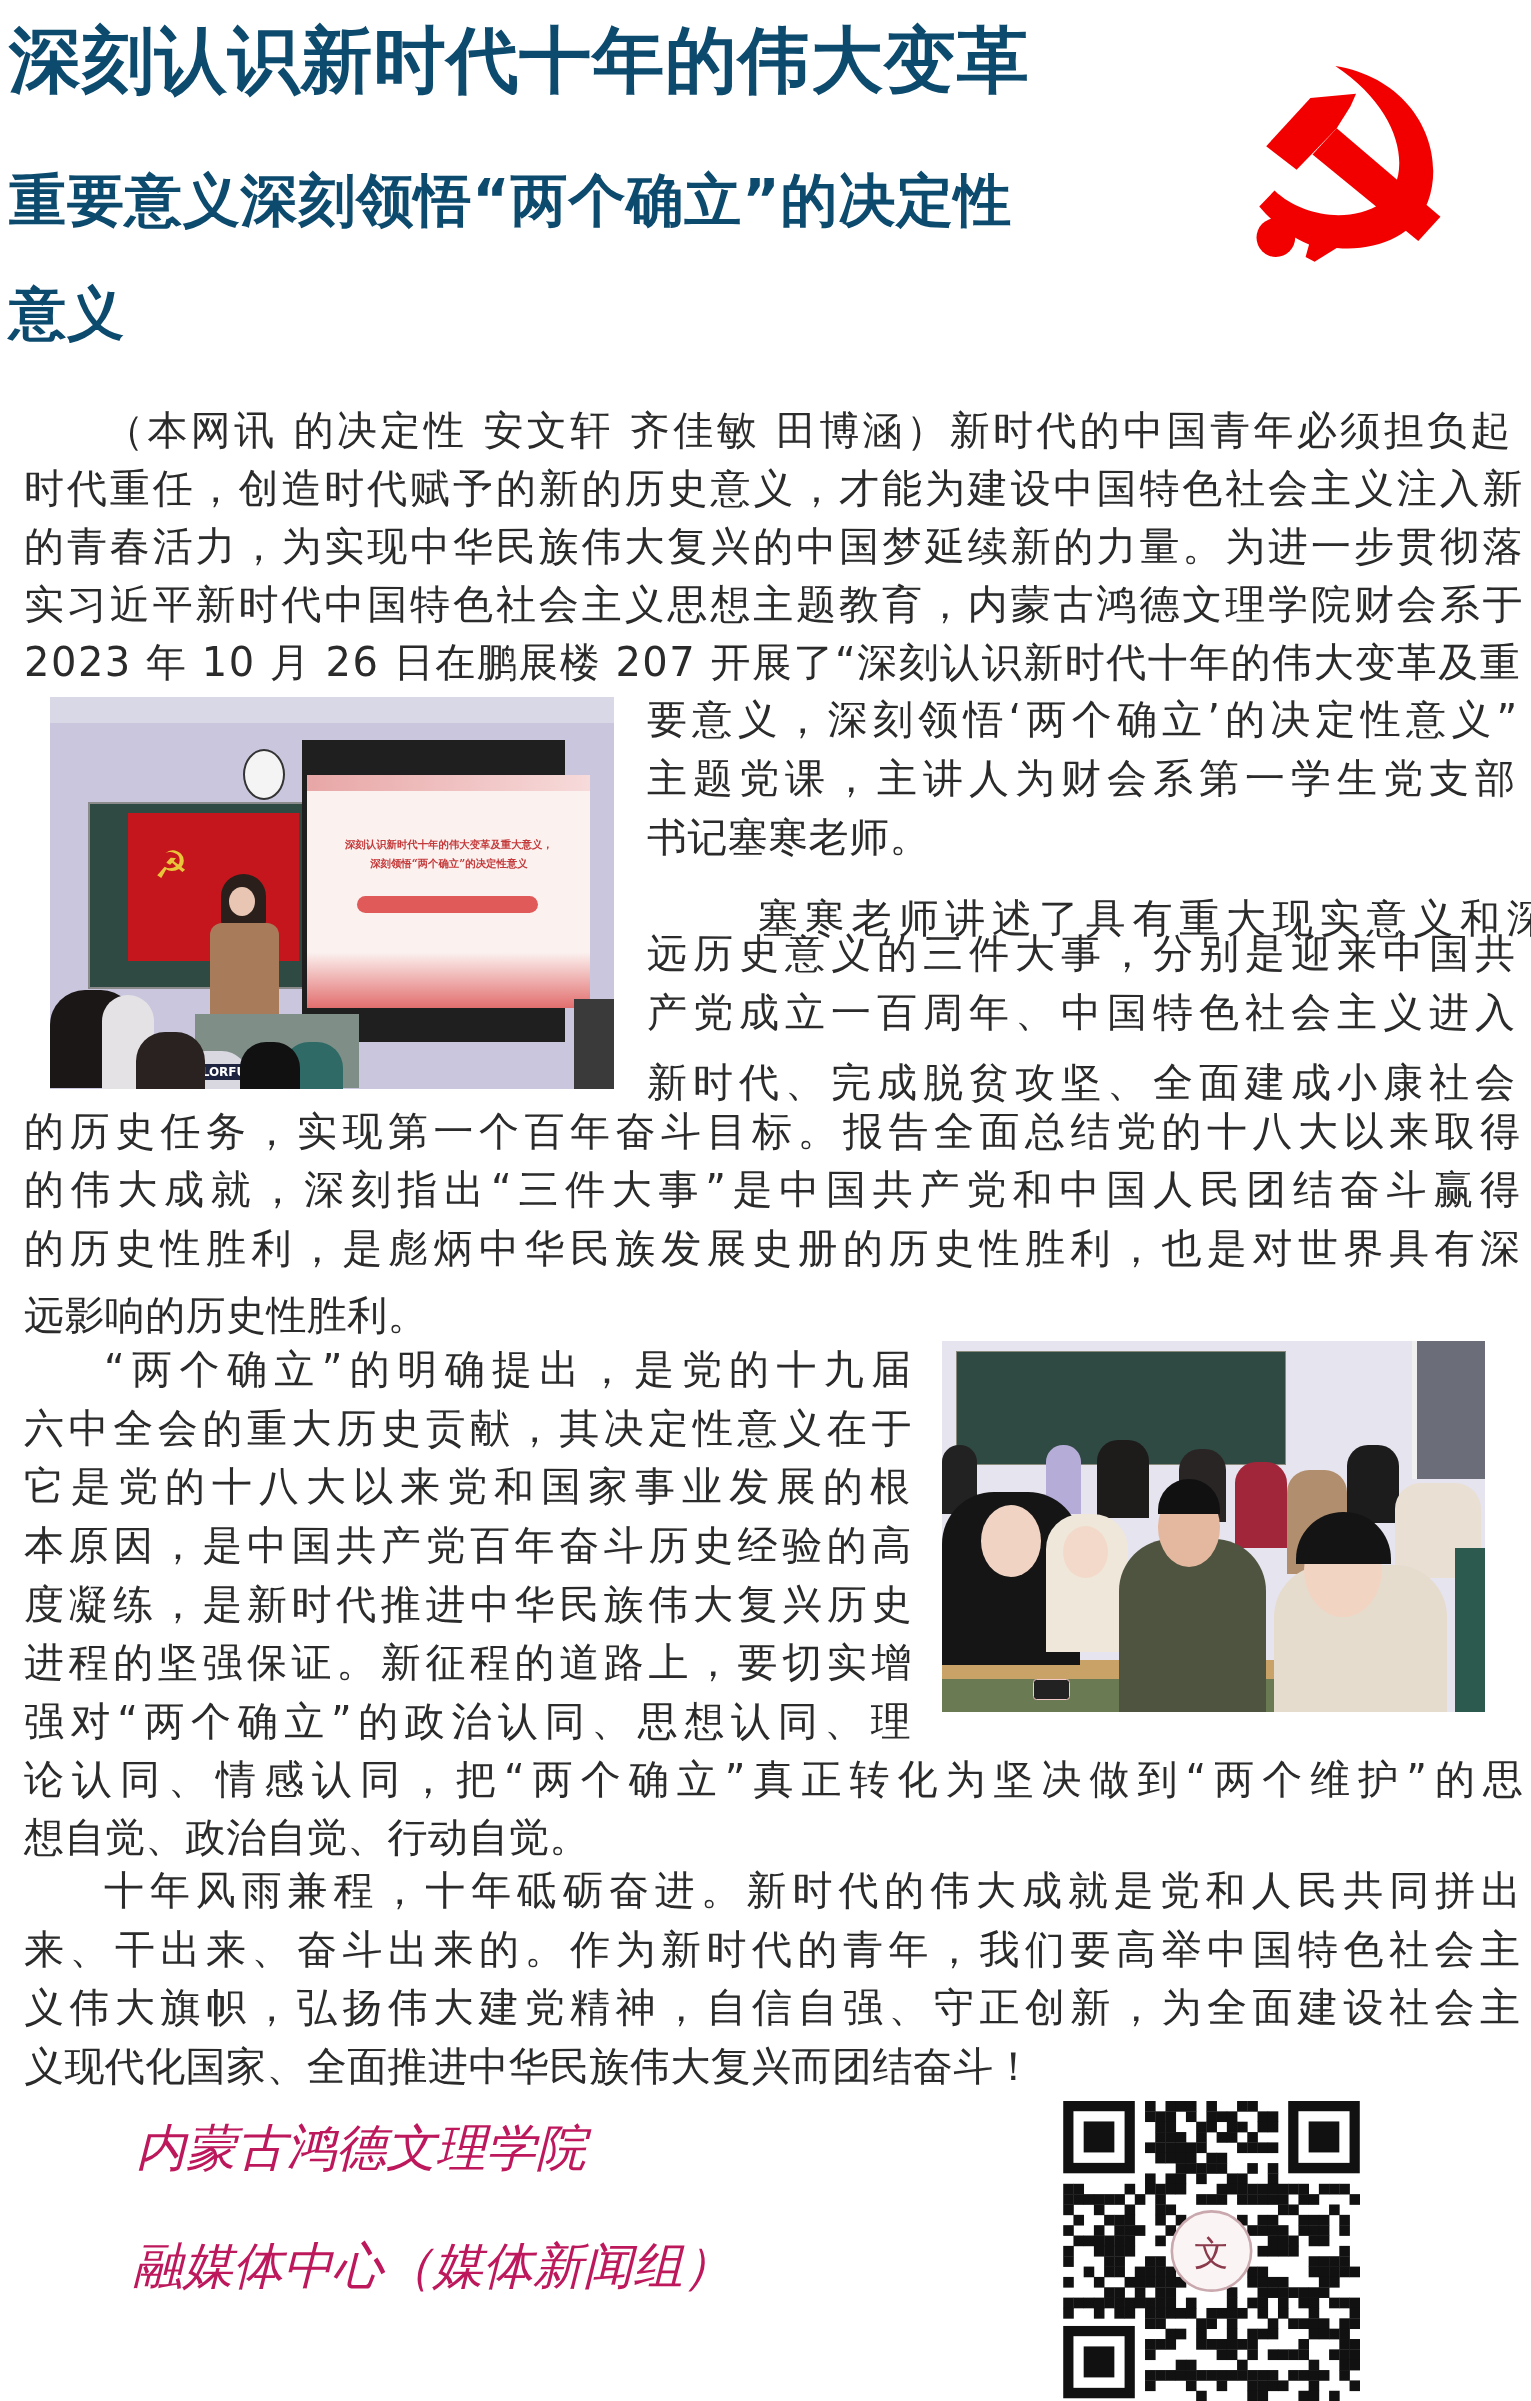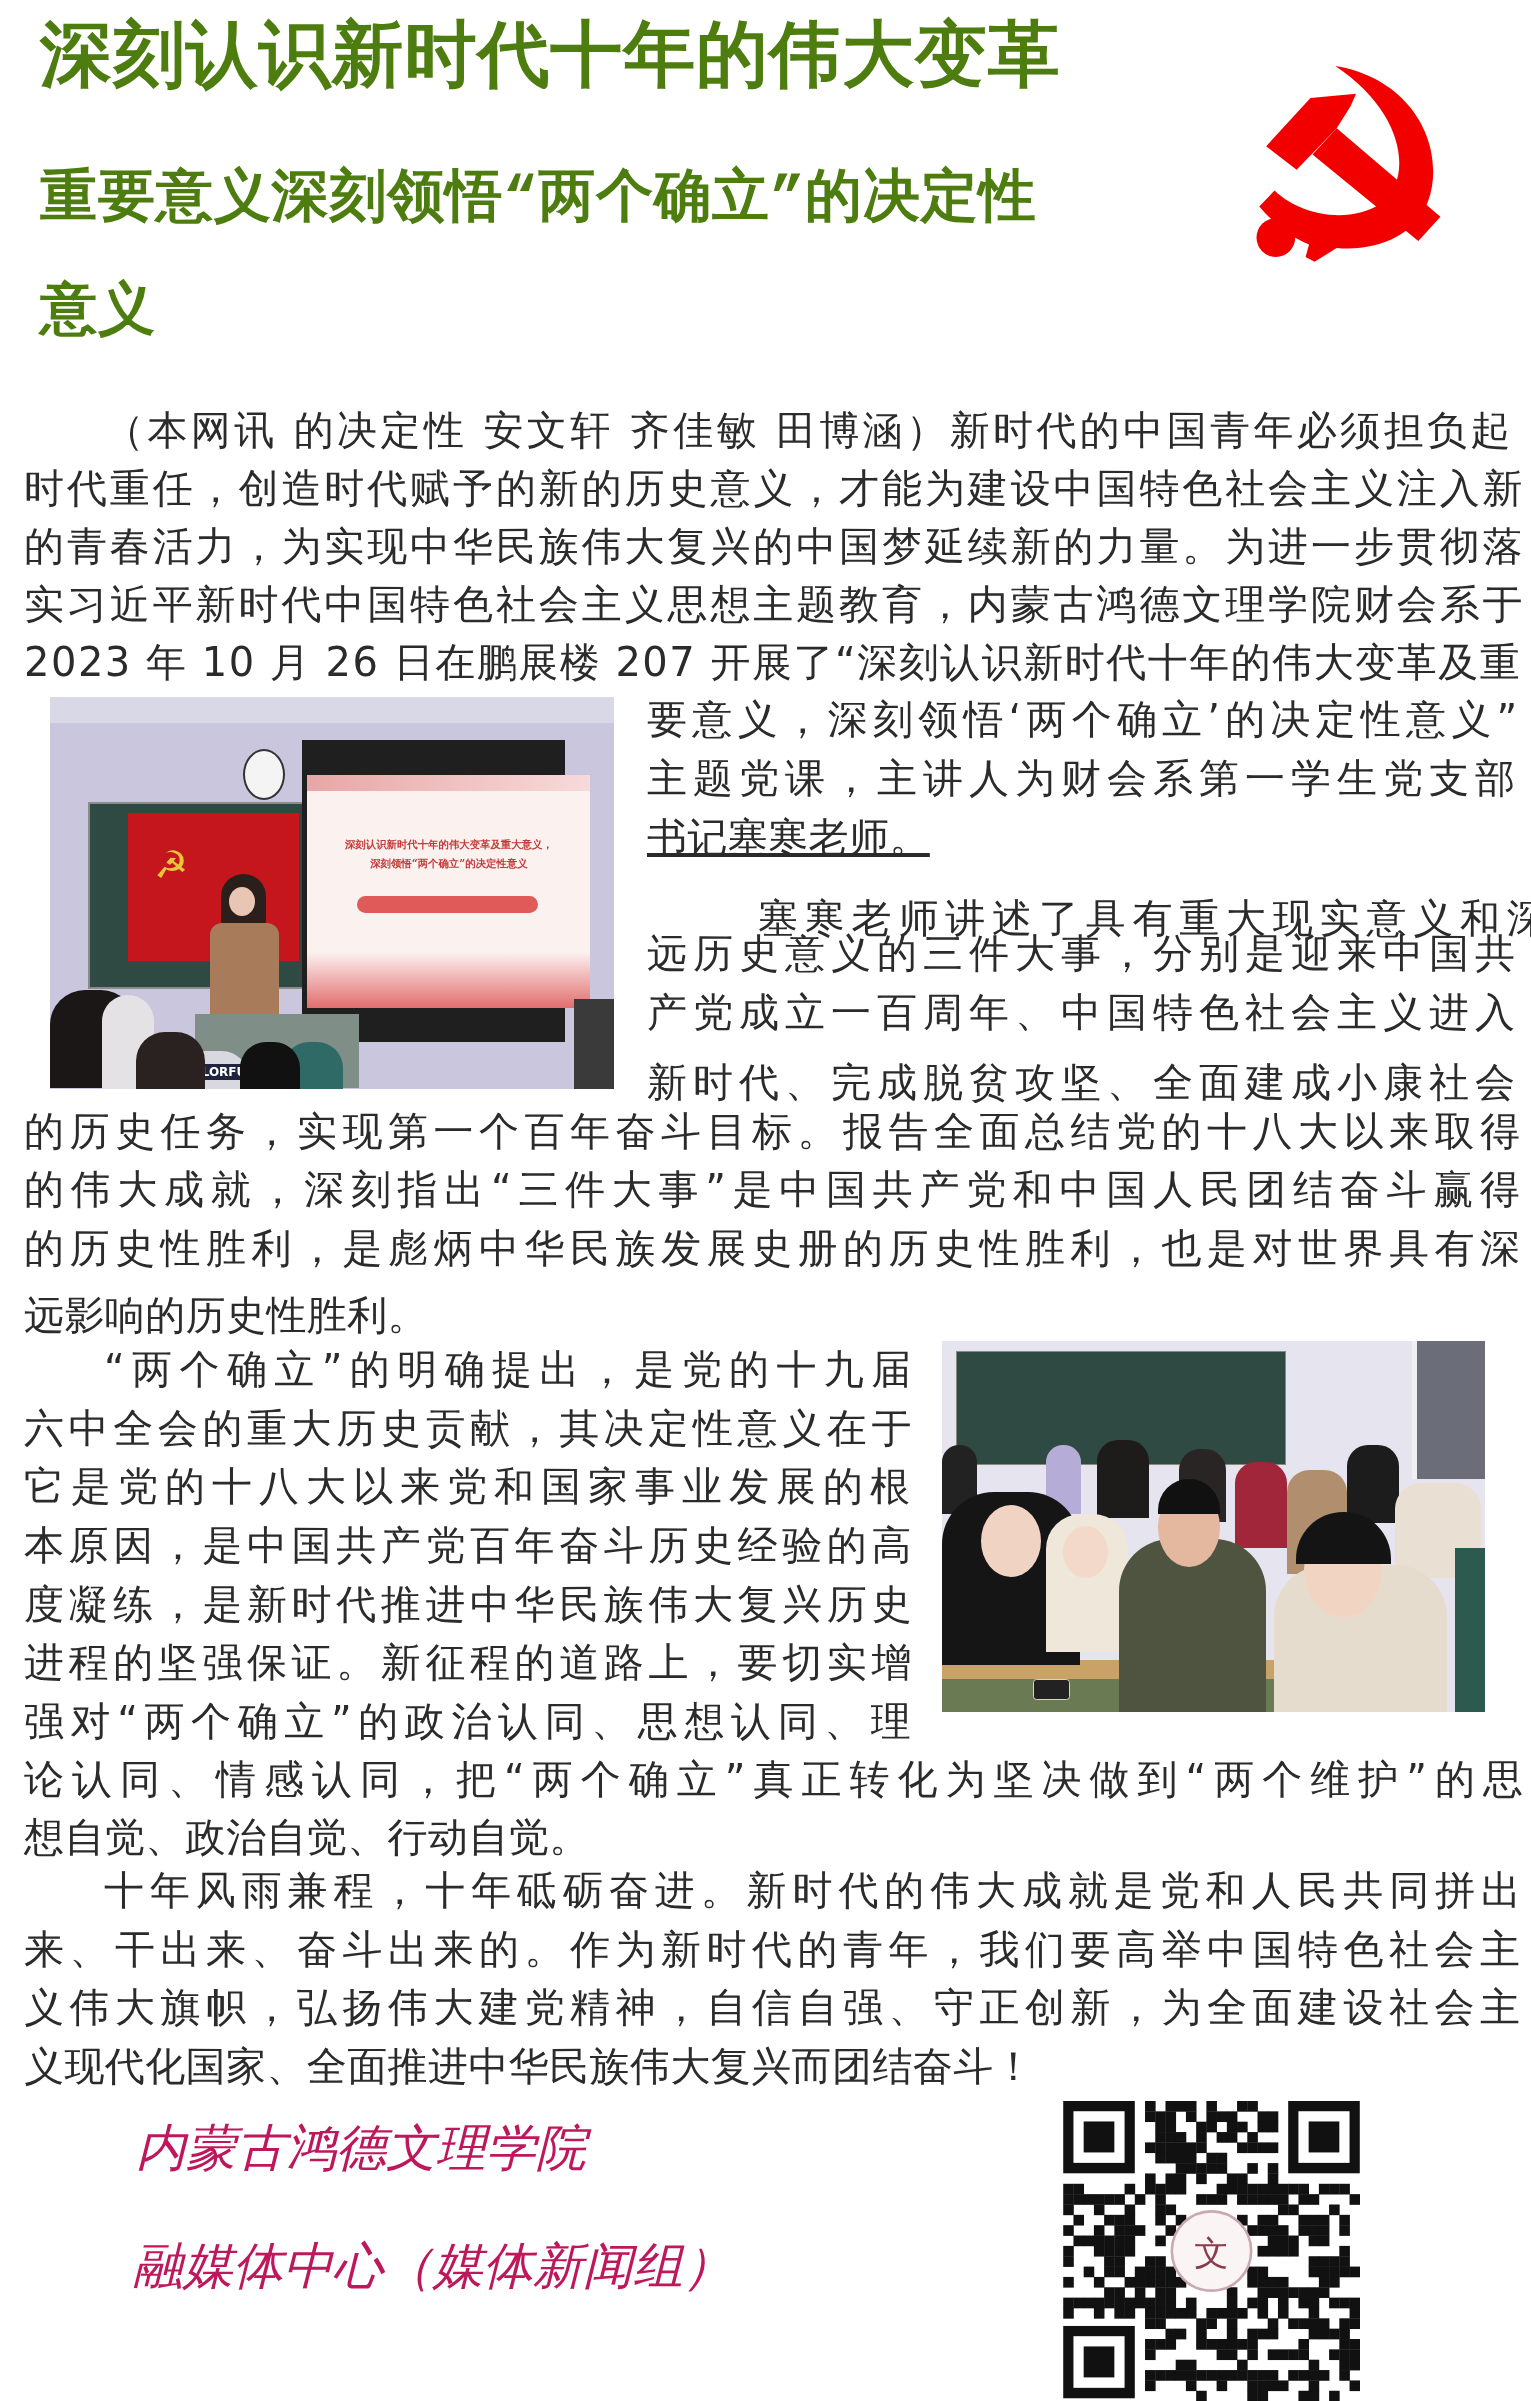--- a/index.html
+++ b/index.html
@@ -1,18 +1,18 @@
 <!DOCTYPE html>
 <html style="font-size:14px"><head>
 <meta charset="utf-8">
 <style>
   html, body { margin:0; padding:0; background:#ffffff; }
   body { width:1532px; height:2401px; position:relative; overflow:hidden;
          font-family:"DejaVu Sans","Liberation Sans",sans-serif; }
-  .title { position:absolute; left:40px; font-weight:bold; color:#4d7c0f; white-space:nowrap; letter-spacing:0.9px;font-family:Liberation Mono, monospace; }
+  .title { position:absolute; left:9px; font-weight:bold; color:#0c4a6e; white-space:nowrap; letter-spacing:0.9px; }
   .t1 { top:19px; font-size:72px; line-height:83px; }
   .t2 { top:166px; font-size:57px; line-height:69px; }
   .t3 { top:279px; font-size:57px; line-height:69px; }
   .line { position:absolute; left:24px; font-size:40px; line-height:50px; color:#2b2b2b;
           white-space:nowrap; letter-spacing:0.4px; }
   .emblem { position:absolute; left:1233px; top:45px; width:242px; height:233px; }
   .photo { position:absolute; overflow:hidden; }
   .footer { position:absolute; left:136px; font-size:50px; line-height:60px; color:#be185d; white-space:nowrap;font-style:italic; }
   .qr { position:absolute; left:1063px; top:2101px; width:297px; height:300px; background:#fff; }
 </style>
@@ -36,21 +36,21 @@
 </div>
 
 <div id="body-lines">
     <div class="line" style="left: 104px; top: 405px; letter-spacing: 3.4px;">（本网讯  的决定性  安文轩  齐佳敏  田博涵）新时代的中国青年必须担负起</div>
     <div class="line" style="left: 24px; top: 463px; letter-spacing: 2.9px;">时代重任，创造时代赋予的新的历史意义，才能为建设中国特色社会主义注入新</div>
     <div class="line" style="left: 24px; top: 521px; letter-spacing: 2.9px;">的青春活力，为实现中华民族伟大复兴的中国梦延续新的力量。为进一步贯彻落</div>
     <div class="line" style="left: 24px; top: 579px; letter-spacing: 2.9px;">实习近平新时代中国特色社会主义思想主题教育，内蒙古鸿德文理学院财会系于</div>
     <div class="line" style="left: 24px; top: 637px; letter-spacing: 1.5px;">2023 年 10 月 26 日在鹏展楼 207 开展了“深刻认识新时代十年的伟大变革及重</div>
     <div class="line" style="left: 647px; top: 694px; letter-spacing: 5.2px;">要意义，深刻领悟‘两个确立’的决定性意义”</div>
     <div class="line" style="left: 647px; top: 753px; letter-spacing: 6px;">主题党课，主讲人为财会系第一学生党支部</div>
-    <div class="line" style="left: 647px; top: 812px; text-decoration: underline;">书记塞寒老师。</div>
+    <div class="line" style="left: 647px; top: 812px;">书记塞寒老师。</div>
     <div class="line" style="left: 726px; top: 893px; letter-spacing: 6.8px; margin-left: 32px;">塞寒老师讲述了具有重大现实意义和深</div>
     <div class="line" style="left: 647px; top: 928px; letter-spacing: 6px;">远历史意义的三件大事，分别是迎来中国共</div>
     <div class="line" style="left: 647px; top: 987px; letter-spacing: 6px;">产党成立一百周年、中国特色社会主义进入</div>
     <div class="line" style="left: 647px; top: 1045px; letter-spacing: 6px; margin-top: 12px;">新时代、完成脱贫攻坚、全面建成小康社会</div>
     <div class="line" style="left: 24px; top: 1106px; letter-spacing: 5.5px;">的历史任务，实现第一个百年奋斗目标。报告全面总结党的十八大以来取得</div>
     <div class="line" style="left: 24px; top: 1164px; letter-spacing: 6.7px;">的伟大成就，深刻指出“三件大事”是中国共产党和中国人民团结奋斗赢得</div>
     <div class="line" style="left: 24px; top: 1223px; letter-spacing: 5.5px;">的历史性胜利，是彪炳中华民族发展史册的历史性胜利，也是对世界具有深</div>
     <div class="line" style="left: 24px; top: 1282px; margin-top: 8px;">远影响的历史性胜利。</div>
     <div class="line" style="left: 104px; top: 1344px; letter-spacing: 7.4px;">“两个确立”的明确提出，是党的十九届</div>
     <div class="line" style="left: 24px; top: 1403px; letter-spacing: 4.6px;">六中全会的重大历史贡献，其决定性意义在于</div>

